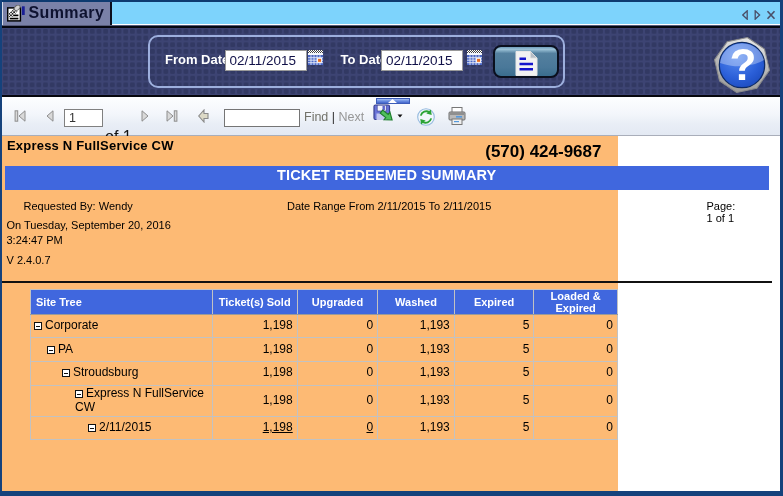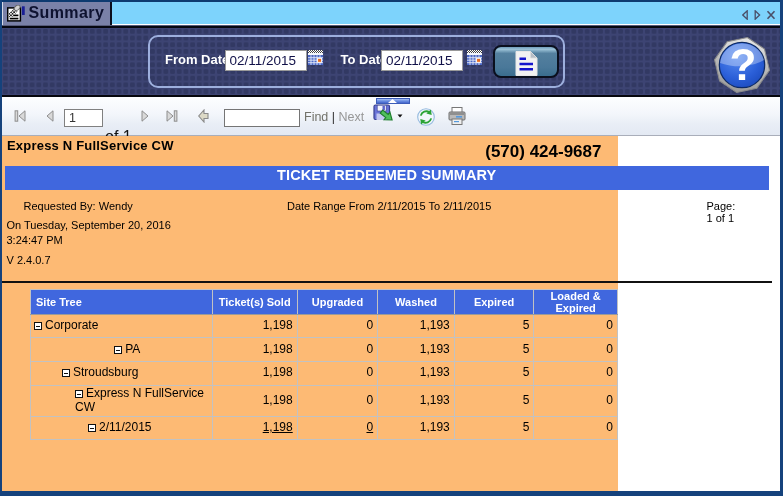--- a/index.html
+++ b/index.html
@@ -77,21 +77,21 @@
 
 
 #rtable { left:28px; top:152.5px; border-collapse:collapse; table-layout:fixed; font-size:12px; }
 #rtable td { border:1px solid #c2c2c2; height:23.7px; padding:0 4px 2px 0; }
 #rtable tr.hdr td { background:#4067de; color:#fff; font-weight:bold; font-size:11px; text-align:center; border:1px solid #c2c2c2; border-bottom-color:#9a9a9a; padding:0; }
 #rtable tr.hdr td:first-child { text-align:left; padding-left:5px; }
 #rtable td.num { text-align:right; }
 #rtable td.tree { padding-left:3px; }
 .minus { display:inline-block; width:8px; height:8px; border:1px solid #111; background:#fff; position:relative; vertical-align:-1px; margin-right:3px; }
 .minus::after { content:""; position:absolute; left:1px; right:1px; top:3px; height:1.2px; background:#111; }
-#rtable td.ind1 { padding-left:16px;text-align:center; } #rtable td.ind2 { padding-left:31px; } #rtable td.ind3 { padding-left:44px; } #rtable td.ind4 { padding-left:57px; } #rtable td.ind5 { padding-left:68px; }
+#rtable td.ind1 { padding-left:16px; } #rtable td.ind2 { padding-left:31px; } #rtable td.ind3 { padding-left:44px; } #rtable td.ind4 { padding-left:57px; } #rtable td.ind5 { padding-left:68px; }
 u { text-decoration:underline; }
 </style>
 </head>
 <body>
 <div id="win">
   <div class="abs" id="tabstrip">
     <div class="abs" id="tab">
       <svg class="abs" style="left:4px;top:2.5px" width="19" height="17" viewBox="0 0 18 16">
         <defs>
             <pattern id="chk" width="3" height="3" patternUnits="userSpaceOnUse">

